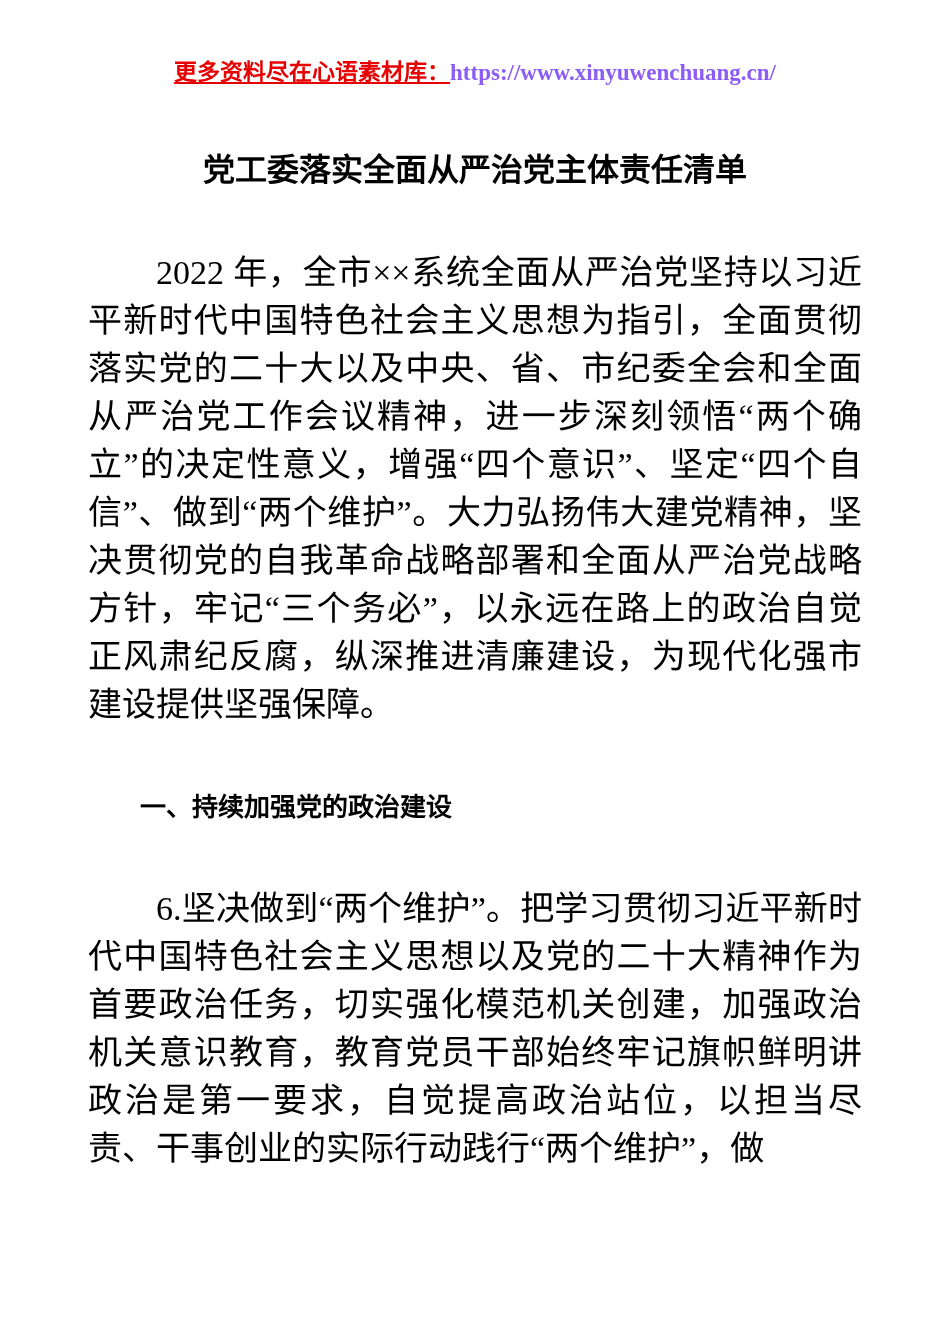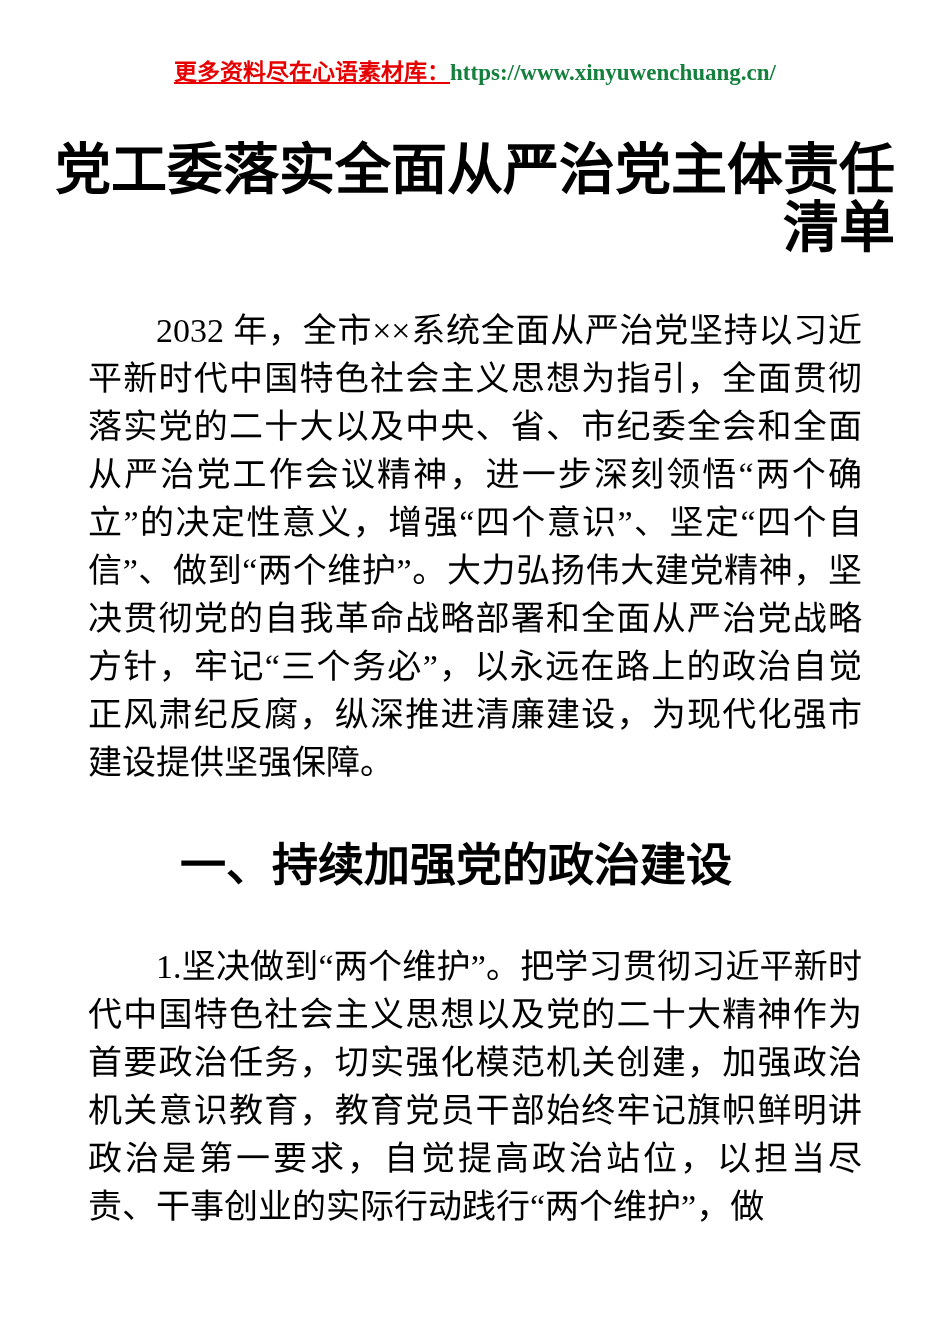--- a/index.html
+++ b/index.html
@@ -23,27 +23,27 @@
   
   .promo-header {
     padding-top: 56px;
     text-align: center;
     font-weight: bold;
     font-size: 23px;
     line-height: 33px;
     font-family: "Liberation Serif", "DejaVu Serif", serif;
   }
   .promo-header .red { color: #e60000; text-decoration: underline; }
-  .promo-header .blue { color: #15803d; text-decoration: none; }
+  .promo-header .blue { color: #8b5cf6; text-decoration: none; }
   .promo-header .black { color: #000000; }
   
   .doc-title {
     margin: 52px 55px 0 55px;
-    text-align: right;
-    font-size: 56px;
+    text-align: center;
+    font-size: 32px;
     line-height: 58px;
     font-weight: bold;
     letter-spacing: 0px;
     font-family: "Liberation Serif", "DejaVu Serif", serif;
   }
   
   .content {
     margin: 50px 88px 0 88px;
     font-size: 34px;
     line-height: 48px;
@@ -51,21 +51,21 @@
     text-justify: inter-ideograph;
   }
   .body-para {
     margin: 0;
     text-indent: 2em;
     font-family: "Liberation Serif", "DejaVu Serif", serif;
     font-weight: normal;
   }
   .section-heading {
     margin: 54px 0 0 0;
-    font-size: 46px;
+    font-size: 26px;
     line-height: 48px;
     font-weight: bold;
     text-indent: 2em;
     font-family: "Liberation Sans", "DejaVu Sans", sans-serif;
   }
   .para-item {
     margin-top: 54px;
   }
 </style>
 </head>
@@ -75,20 +75,20 @@
 
   <div class="promo-header">
     <div class="promo-line1">
       <span class="red">更多资料尽在心语素材库：</span><a class="blue" href="#">https://www.xinyuwenchuang.cn/</a>
     </div>
   </div>
 
   <h1 class="doc-title">党工委落实全面从严治党主体责任清单</h1>
 
   <div class="content">
-    <p class="body-para">2032 年，全市××系统全面从严治党坚持以习近平新时代中国特色社会主义思想为指引，全面贯彻落实党的二十大以及中央、省、市纪委全会和全面从严治党工作会议精神，进一步深刻领悟“两个确立”的决定性意义，增强“四个意识”、坚定“四个自信”、做到“两个维护”。大力弘扬伟大建党精神，坚决贯彻党的自我革命战略部署和全面从严治党战略方针，牢记“三个务必”，以永远在路上的政治自觉正风肃纪反腐，纵深推进清廉建设，为现代化强市建设提供坚强保障。</p>
+    <p class="body-para">2022 年，全市××系统全面从严治党坚持以习近平新时代中国特色社会主义思想为指引，全面贯彻落实党的二十大以及中央、省、市纪委全会和全面从严治党工作会议精神，进一步深刻领悟“两个确立”的决定性意义，增强“四个意识”、坚定“四个自信”、做到“两个维护”。大力弘扬伟大建党精神，坚决贯彻党的自我革命战略部署和全面从严治党战略方针，牢记“三个务必”，以永远在路上的政治自觉正风肃纪反腐，纵深推进清廉建设，为现代化强市建设提供坚强保障。</p>
 
     <h2 class="section-heading">一、持续加强党的政治建设</h2>
 
-    <p class="body-para para-item">1.坚决做到“两个维护”。把学习贯彻习近平新时代中国特色社会主义思想以及党的二十大精神作为首要政治任务，切实强化模范机关创建，加强政治机关意识教育，教育党员干部始终牢记旗帜鲜明讲政治是第一要求，自觉提高政治站位，以担当尽责、干事创业的实际行动践行“两个维护”，做</p>
+    <p class="body-para para-item">6.坚决做到“两个维护”。把学习贯彻习近平新时代中国特色社会主义思想以及党的二十大精神作为首要政治任务，切实强化模范机关创建，加强政治机关意识教育，教育党员干部始终牢记旗帜鲜明讲政治是第一要求，自觉提高政治站位，以担当尽责、干事创业的实际行动践行“两个维护”，做</p>
   </div>
 
 </div>
 
 </body></html>

